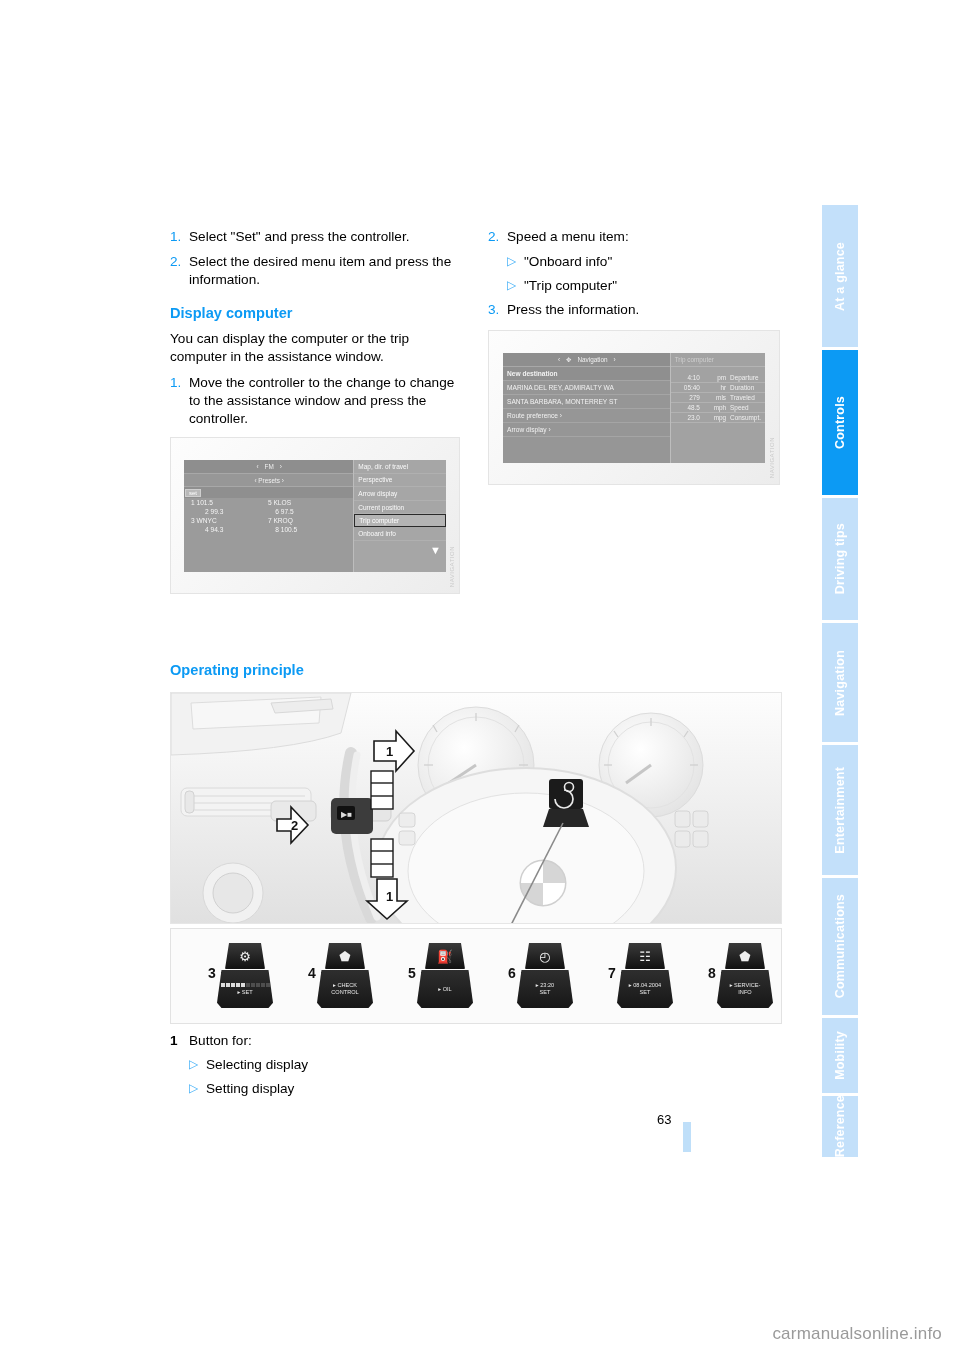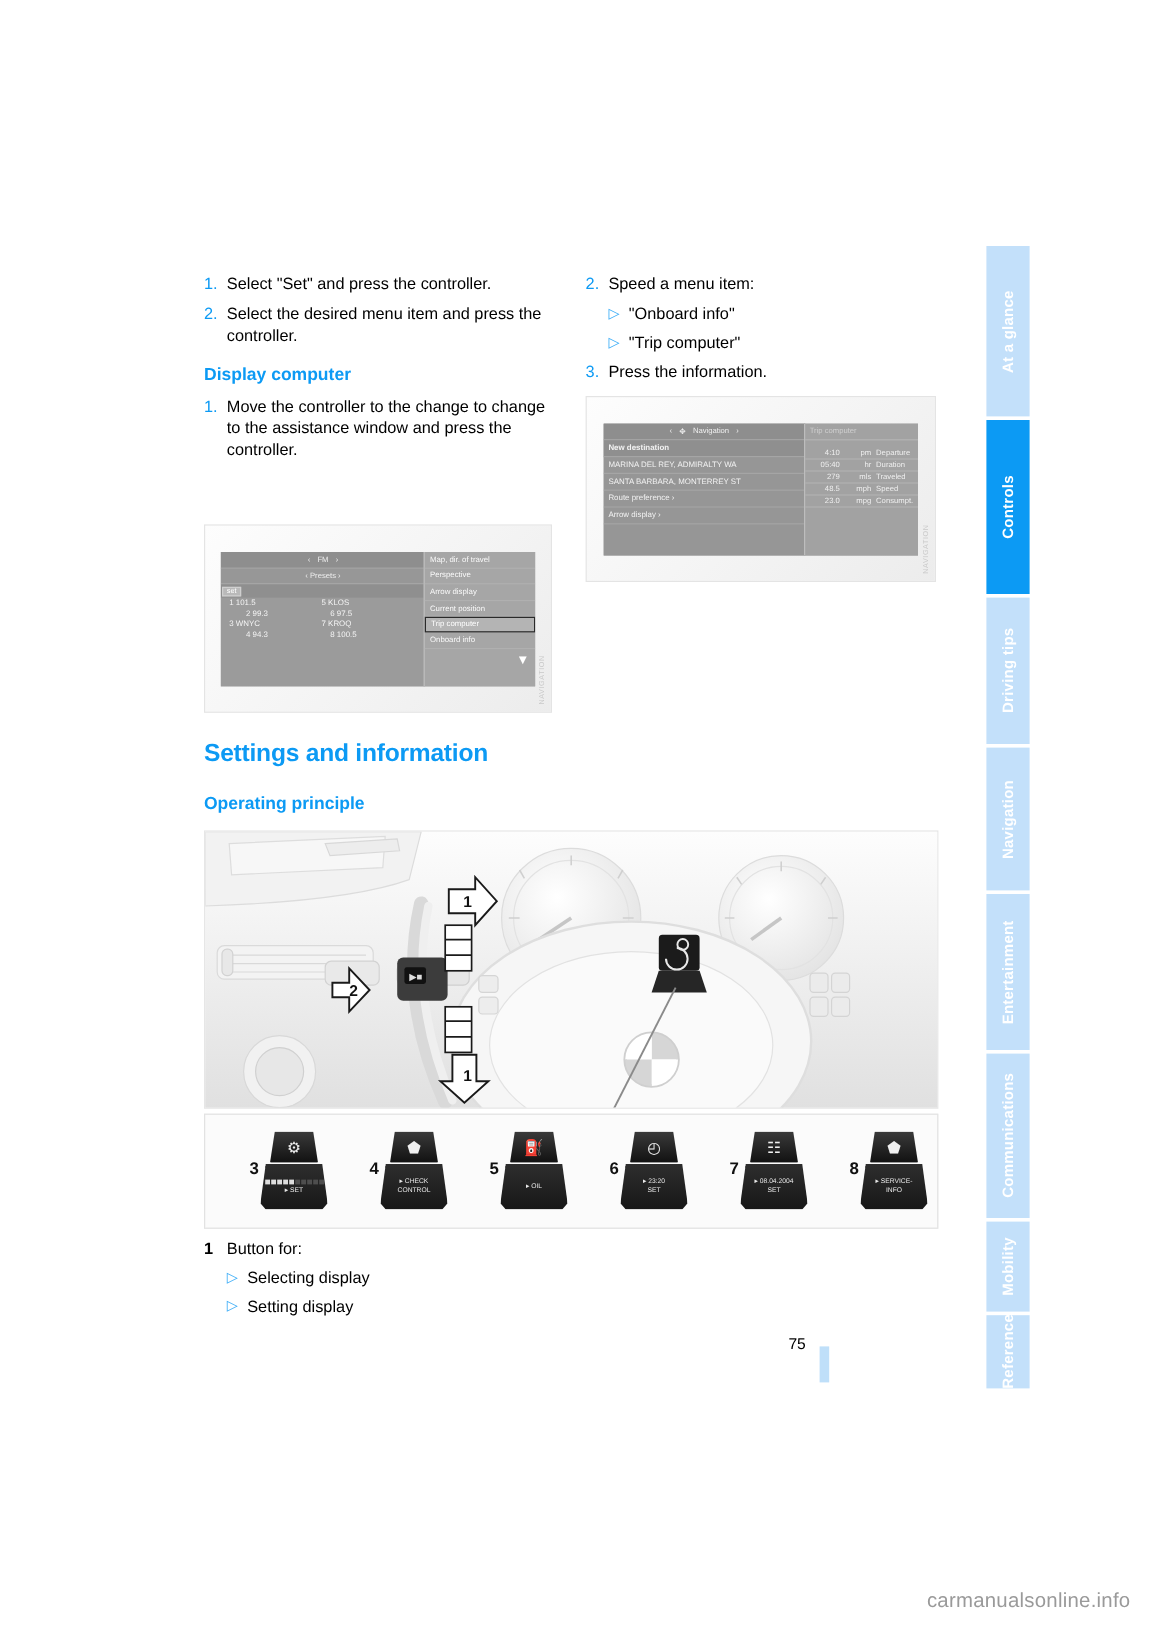--- a/index.html
+++ b/index.html
@@ -345,25 +345,26 @@
     </div>
 
   <div class="col-left">
 
     <div class="numitem">
       <div class="num">1.</div>
       <div class="txt">Select "Set" and press the controller.</div>
     </div>
     <div class="numitem">
       <div class="num">2.</div>
-      <div class="txt">Select the desired menu item and press the controller.</div>
+      <div class="txt">Select the desired menu item and press the information.</div>
     </div>
 
     <h3 class="sub">Display computer</h3>
 
+    <p class="body">You can display the computer or the trip computer in the assistance window.</p>
 
     <div class="numitem">
       <div class="num">1.</div>
       <div class="txt">Move the controller to the change to change to the assistance window and press the controller.</div>
     </div>
   </div>
 
   <div class="figure" style="left:170px; top:437px; width:290px; height:157px;">
     <div class="idrive" style="left:13px; top:22px; width:262px; height:112px;">
 
@@ -503,21 +504,20 @@
               <div class="v">23.0</div>
               <div class="u">mpg</div>
               <div class="l">Consumpt.</div>
             </div>
           </div>
       </div>
     </div>
     <div class="figcode" style="right:4px; bottom:6px;">NAVIGATION</div>
   </div>
 
-  <h2 class="section" style="position:absolute; left:170px; top:616px; margin:0;">Settings and information</h2>
   <h3 class="sub" style="position:absolute; left:170px; top:662px; margin:0;">Operating principle</h3>
 
   <div class="dash">
     <svg width="612" height="232" viewBox="0 0 612 232">
       <defs>
         <linearGradient id="gMetal" x1="0" y1="0" x2="0" y2="1">
           <stop offset="0%" stop-color="#fdfdfd"></stop>
             <stop offset="100%" stop-color="#e0e0e0"></stop>
         </linearGradient>
         <radialGradient id="gDial" cx="40%" cy="35%" r="70%">
@@ -686,16 +686,16 @@
     <div class="bullet" style="margin-left:19px;">
       <div class="tri">▷</div>
       <div>Selecting display</div>
     </div>
     <div class="bullet" style="margin-left:19px;">
       <div class="tri">▷</div>
       <div>Setting display</div>
     </div>
   </div>
 
-  <div class="footer-page">75</div>
+  <div class="footer-page">63</div>
   <div class="footer-bar"></div>
   <div class="watermark">carmanualsonline.info</div>
 </div>
 
 </body></html>

